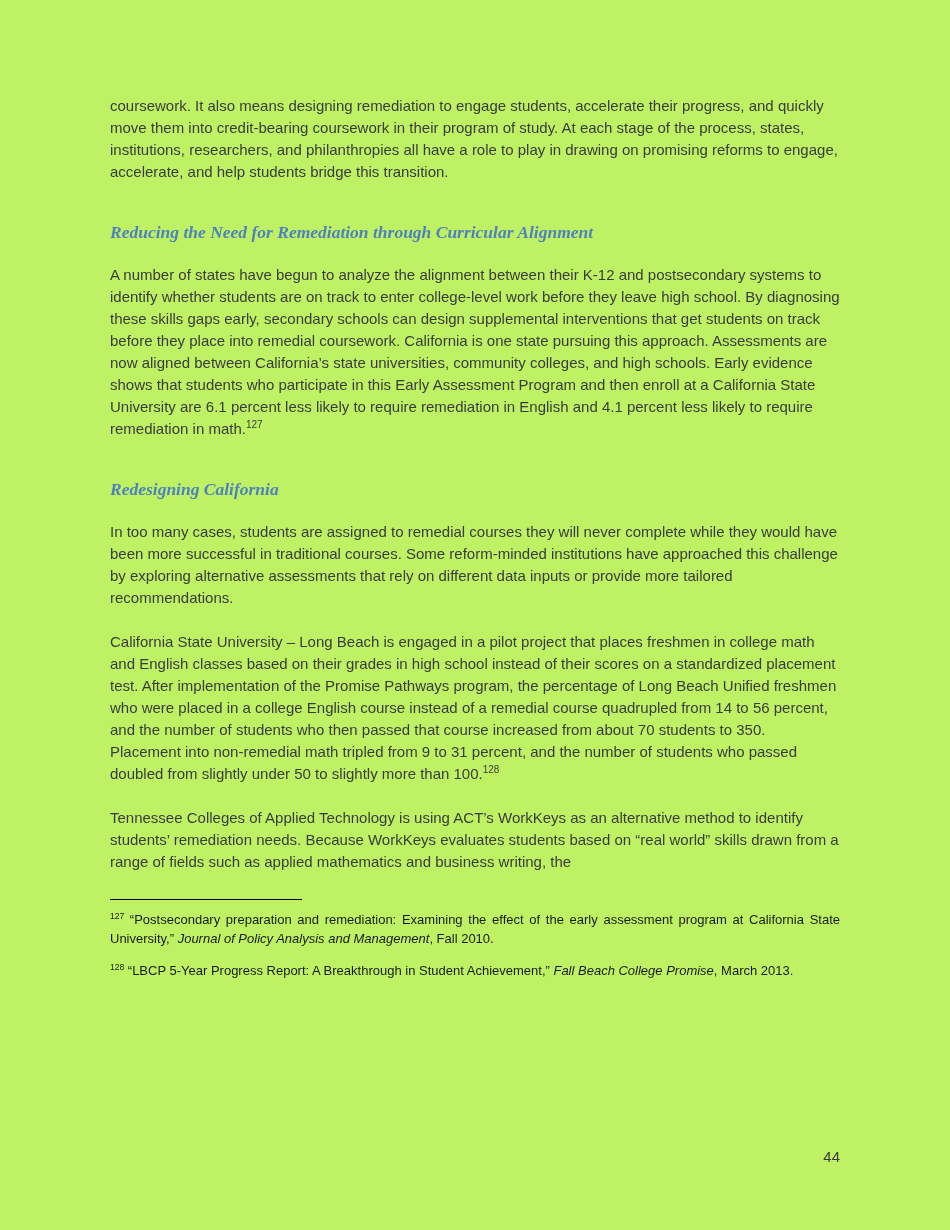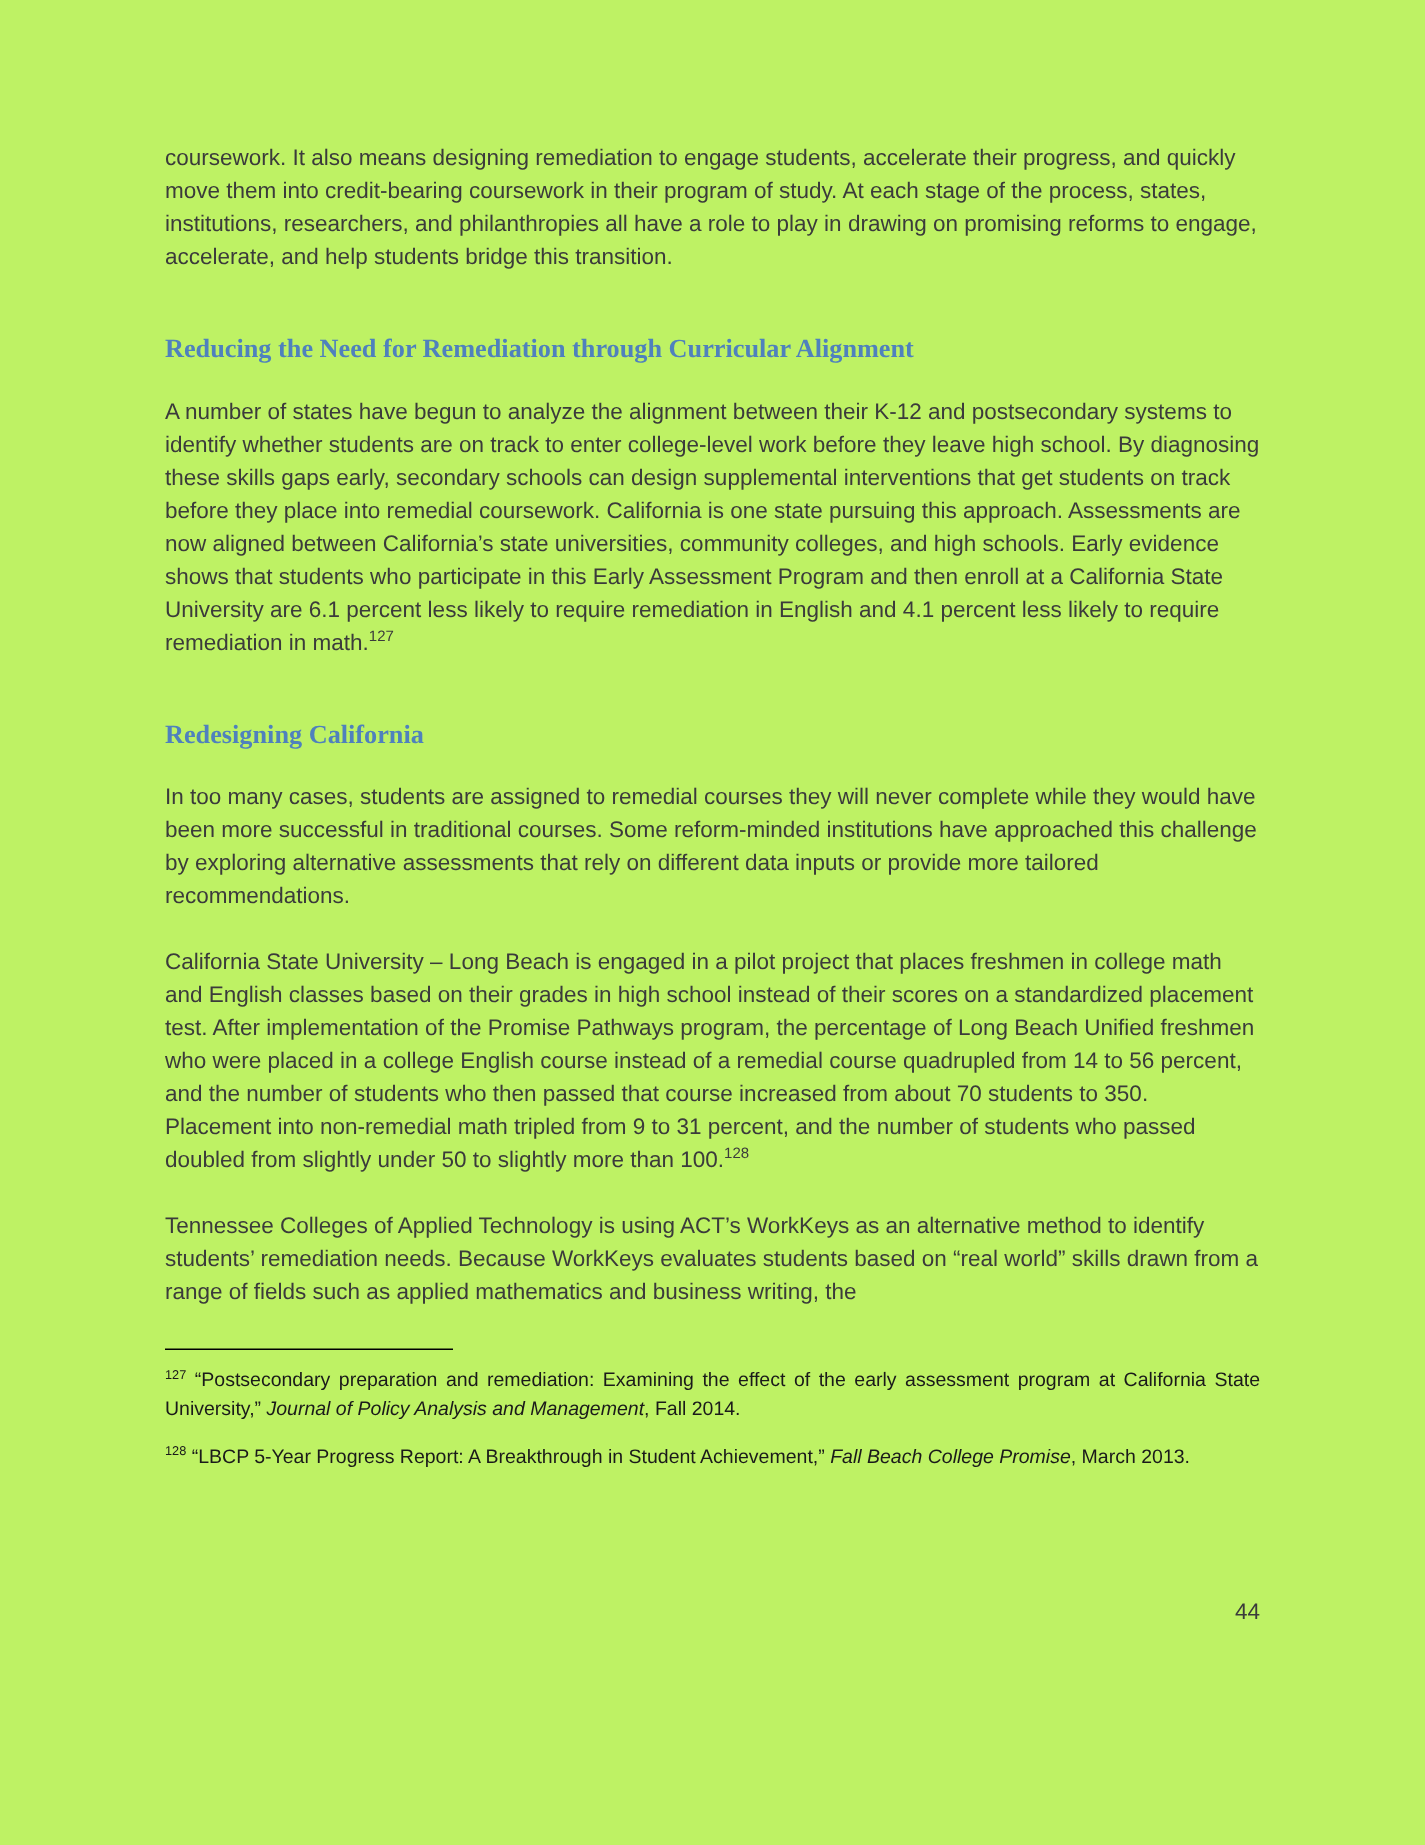--- a/index.html
+++ b/index.html
@@ -24,20 +24,21 @@
     margin: 0 0 22px 0;
     text-align: left;
   }
   h2.section-heading {
     font-family: "Liberation Serif", serif;
     font-size: 17.5px;
     line-height: 22px;
     font-weight: bold;
     color: #4f81bd;
     margin: 38px 0 21px 0;
+    font-style: italic;
   }
   sup.fn-ref {
     font-size: 10px;
     line-height: 0;
     vertical-align: super;
     margin-top: 35px;
   }
   .footnote-sep {
     width: 192px;
     border: none;
@@ -52,21 +53,21 @@
     color: #1a1a1a;
   }
   p.footnote sup.fn-ref {
     font-size: 8.5px;
   }
   p.footnote em {
   }
   .page-number {
     position: absolute;
     right: 110px;
-    top: 1064px;
+    top: 1146px;
     font-size: 15px;
     color: #3b3b3b;
   }
 </style>
 </head>
 <body>
 
 <div class="page">
 
   <p class="body-text">coursework. It also means designing remediation to engage students, accelerate their progress, and quickly move them into credit-bearing coursework in their program of study.  At each stage of the process, states, institutions, researchers, and philanthropies all have a role to play in drawing on promising reforms to engage, accelerate, and help students bridge this transition.</p>
@@ -78,19 +79,19 @@
   <h2 class="section-heading">Redesigning California</h2>
 
   <p class="body-text">In too many cases, students are assigned to remedial courses they will never complete while they would have been more successful in traditional courses. Some reform-minded institutions have approached this challenge by exploring alternative assessments that rely on different data inputs or provide more tailored recommendations.</p>
 
   <p class="body-text"><span>California State University – Long Beach is engaged in a pilot project that places freshmen in college math and English classes based on their grades in high school instead of their scores on a standardized placement test. After implementation of the Promise Pathways program, the percentage of Long Beach Unified freshmen who were placed in a college English course instead of a remedial course quadrupled from 14 to 56 percent, and the number of students who then passed that course increased from about 70 students to 350. Placement into non-remedial math tripled from 9 to 31 percent, and the number of students who passed doubled from slightly under 50 to slightly more than 100.</span><sup class="fn-ref">128</sup></p>
 
   <p class="body-text">Tennessee Colleges of Applied Technology is using ACT’s WorkKeys as an alternative method to identify students’ remediation needs. Because WorkKeys evaluates students based on “real world” skills drawn from a range of fields such as applied mathematics and business writing, the</p>
 
   <hr class="footnote-sep">
 
-  <p class="footnote"><sup class="fn-ref">127</sup><span> “Postsecondary preparation and remediation: Examining the effect of the early assessment program at California State University,” </span><em>Journal of Policy Analysis and Management</em><span>, Fall 2014.</span></p>
+  <p class="footnote"><sup class="fn-ref">127</sup><span> “Postsecondary preparation and remediation: Examining the effect of the early assessment program at California State University,” </span><em>Journal of Policy Analysis and Management</em><span>, Fall 2010.</span></p>
 
   <p class="footnote"><sup class="fn-ref">128</sup><span> “LBCP 5-Year Progress Report: A Breakthrough in Student Achievement,” </span><em>Fall Beach College Promise</em><span>, March 2013.</span></p>
 
   <div class="page-number">44</div>
 
 </div>
 
 </body></html>

